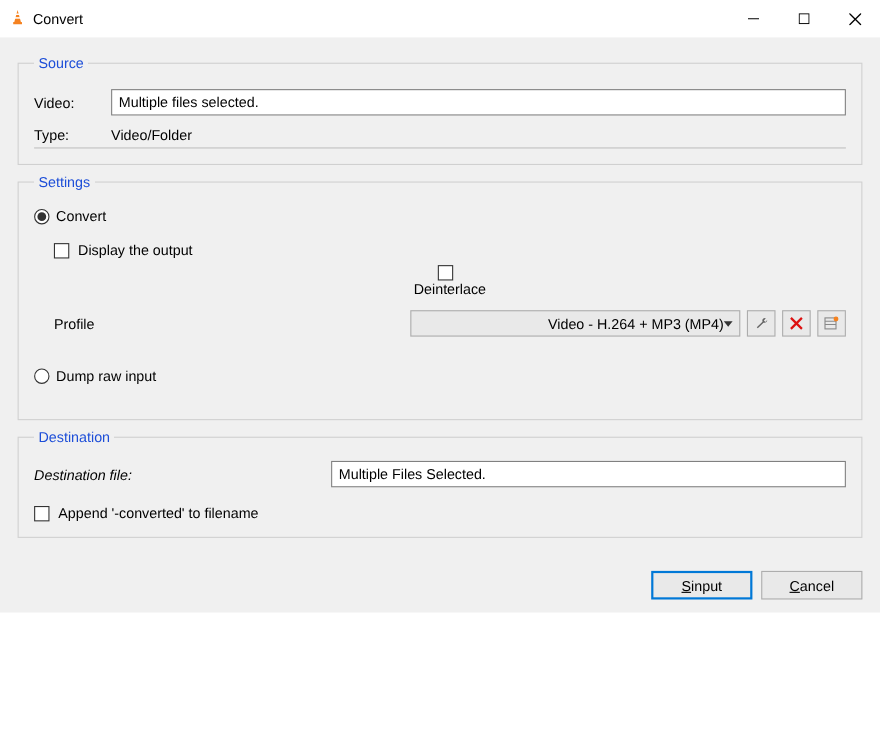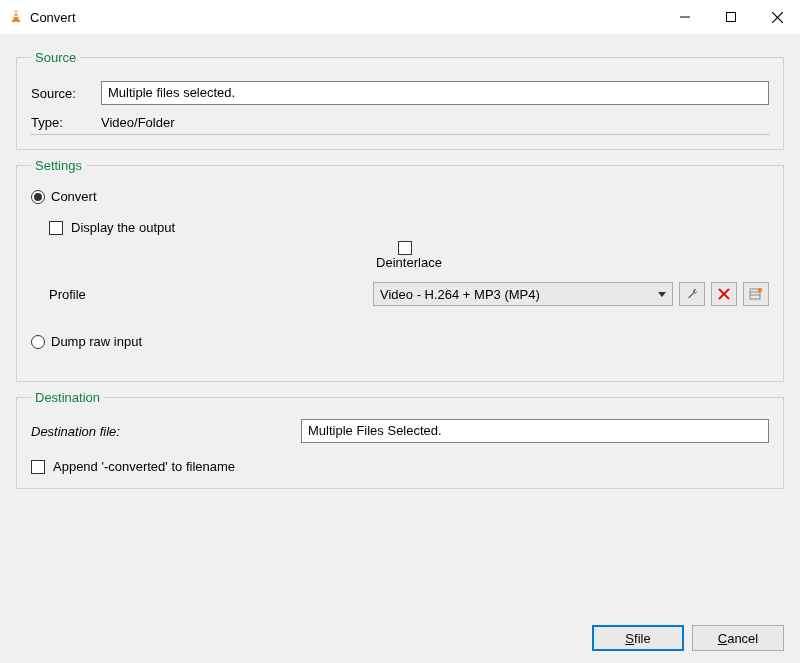--- a/index.html
+++ b/index.html
@@ -1,38 +1,38 @@
 <!DOCTYPE html>
 <html><head>
 <meta charset="utf-8">
 <style>
   * { box-sizing: border-box; font-family: "Segoe UI", Tahoma, sans-serif; font-size: 13px; }
   html, body { margin: 0; padding: 0; background: #ffffff; }
-  .window { width: 800px; height: 663px; background: #f0f0f0; display: flex; flex-direction: column; }
+  .window { width: 800px; height: 557px; background: #f0f0f0; display: flex; flex-direction: column; }
   .titlebar { height: 34px; background: #ffffff; display: flex; align-items: center; padding-left: 8px; }
   .titlebar-title { margin-left: 6px; }
   .titlebar-spacer { flex: 1; }
   .titlebar-btn { width: 46px; height: 34px; display: flex; align-items: center; justify-content: center; }
   .titlebar-btn svg { display: block; }
   .body { padding: 16px 16px 10px 16px; flex: 1; display: flex; flex-direction: column; }
   fieldset { border: 1px solid #d0d0d0; margin: 0 0 8px 0; padding: 10px 14px 14px 14px; background: #f0f0f0; }
-  legend { padding: 0 4px; color: #15803d; }
+  legend { padding: 0 4px; color: #1d4ed8; }
   .row { display: flex; align-items: center; margin-top: 6px; }
   .label { width: 70px; }
   .input { flex: 1; height: 24px; border: 1px solid #808080; background: #ffffff; padding: 2px 6px; line-height: 18px; }
   .source-type-row { border-bottom: 1px solid #c0c0c0; padding-bottom: 4px; margin-top: 10px; }
   .radio { display: inline-flex; align-items: center; margin: 6px 0; }
   .radio .circle { width: 14px; height: 14px; border-radius: 50%; border: 1px solid #333; margin-right: 6px; display: flex; align-items: center; justify-content: center; background: #fff; }
   .radio .circle.checked::after { content: ""; width: 8px; height: 8px; border-radius: 50%; background: #333; }
   .checkbox-row { display: flex; align-items: center; margin-left: 18px; margin-top: 10px; }
   .checkbox { width: 14px; height: 14px; border: 1px solid #333; background: #fff; margin-right: 8px; }
   .profile-row { display: flex; align-items: center; margin-left: 18px; margin-top: 12px; }
   .profile-label { width: 60px; }
   .profile-spacer { flex: 1; }
-  .select { width: 300px; height: 24px; background: #e9e9e9; border: 1px solid #adadad; display: flex; align-items: center; padding: 0 6px; justify-content: space-between; }
+  .select { width: 300px; height: 24px; background: #e9e9e9; border: 1px solid #adadad; display: flex; align-items: center; padding: 0 6px; justify-content: flex-end; }
   .select-arrow { border-left: 4px solid transparent; border-right: 4px solid transparent; border-top: 5px solid #333; }
   .icon-btn { width: 26px; height: 24px; background: #e9e9e9; border: 1px solid #adadad; margin-left: 6px; display: flex; align-items: center; justify-content: center; }
   .dest-row { display: flex; align-items: center; margin-top: 4px; }
   .dest-label { width: 270px; font-style: italic; }
   .dest-input { flex: 1; height: 24px; border: 1px solid #808080; background: #ffffff; padding: 2px 6px; line-height: 18px; }
   .dest-check-row { display: flex; align-items: center; margin-top: 16px; }
   .footer { padding: 6px 16px 12px 0; display: flex; justify-content: flex-end; gap: 8px; }
   .btn { min-width: 92px; height: 26px; background: #e9e9e9; border: 1px solid #adadad; display: flex; align-items: center; justify-content: center; }
   .btn.primary { border: 2px solid #0078d7; }
   .accel { text-decoration: underline; }
@@ -69,21 +69,21 @@
           <line x1="11" y1="0" x2="0" y2="11" stroke="#000" stroke-width="1.2"></line>
         </svg>
     </div>
   </div>
 
   <div class="body">
 
     <fieldset>
       <legend>Source</legend>
       <div class="row">
-        <span class="label">Source:</span>
+        <span class="label">Video:</span>
         <div class="input"><span>Multiple files selected.</span></div>
       </div>
       <div class="row source-type-row">
         <span class="label">Type:</span>
         <span>Video/Folder</span>
       </div>
     </fieldset>
 
     <fieldset style="padding-bottom:26px;">
       <legend>Settings</legend>
@@ -145,20 +145,20 @@
       <div class="dest-check-row">
         <span class="checkbox"></span>
         <span>Append '-converted' to filename</span>
       </div>
     </fieldset>
 
   </div>
 
   <div class="footer">
     <div class="btn primary">
-      <span><span class="accel">S</span><span>file</span></span>
+      <span><span class="accel">S</span><span>input</span></span>
     </div>
     <div class="btn">
       <span><span class="accel">C</span><span>ancel</span></span>
     </div>
   </div>
 
 </div>
 
 </body></html>

